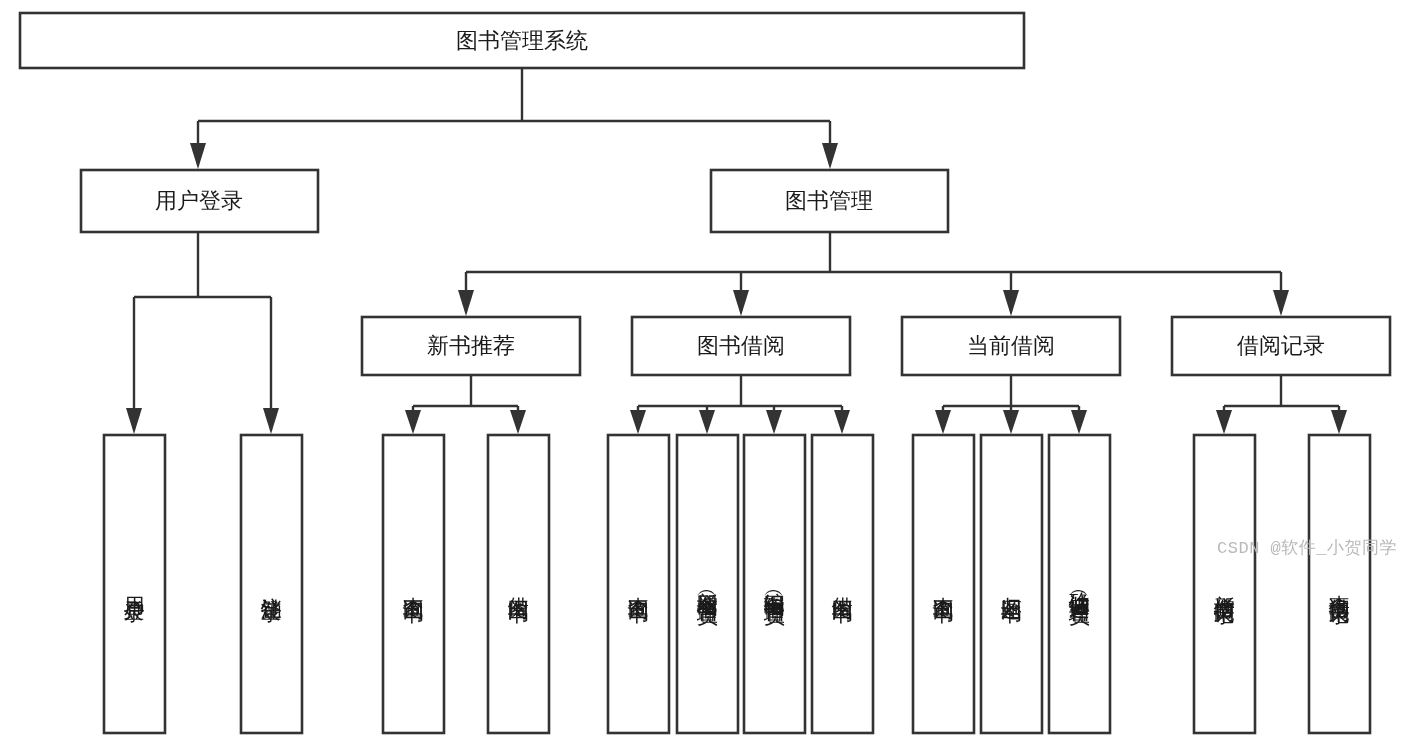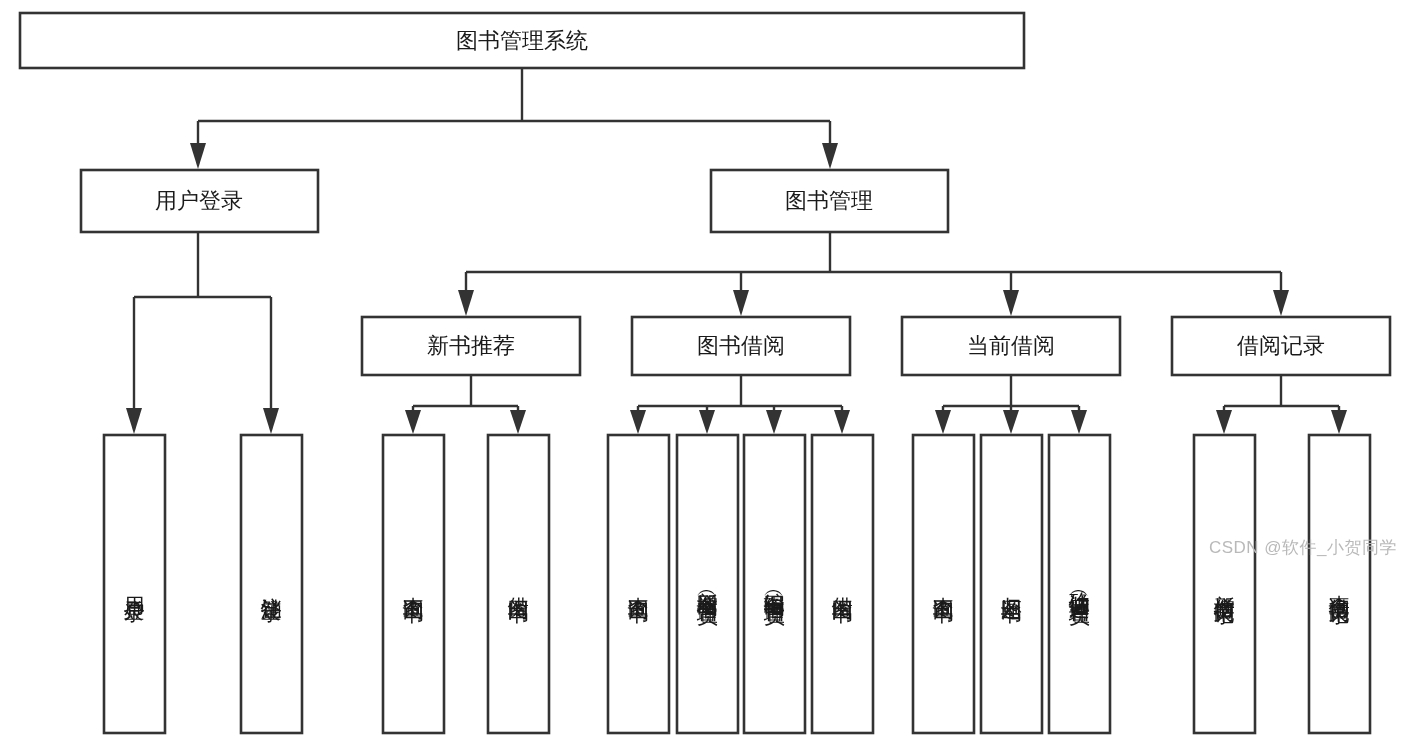--- a/index.html
+++ b/index.html
@@ -60,21 +60,21 @@
     display: flex;
     align-items: center;
     justify-content: center;
     white-space: nowrap;
     pointer-events: none;
   }
   .watermark {
     position: absolute;
     right: 8px;
     bottom: 4px;
-    font-family: Liberation Sans, sans-serif;
+    font-family: Liberation Mono, monospace;
     font-size: 17px;
     color: #b9b9b9;
     white-space: nowrap;
     letter-spacing: 0.5px;
   }
 </style>
 </head>
 <body>
 
 <div id="diagram-root">

